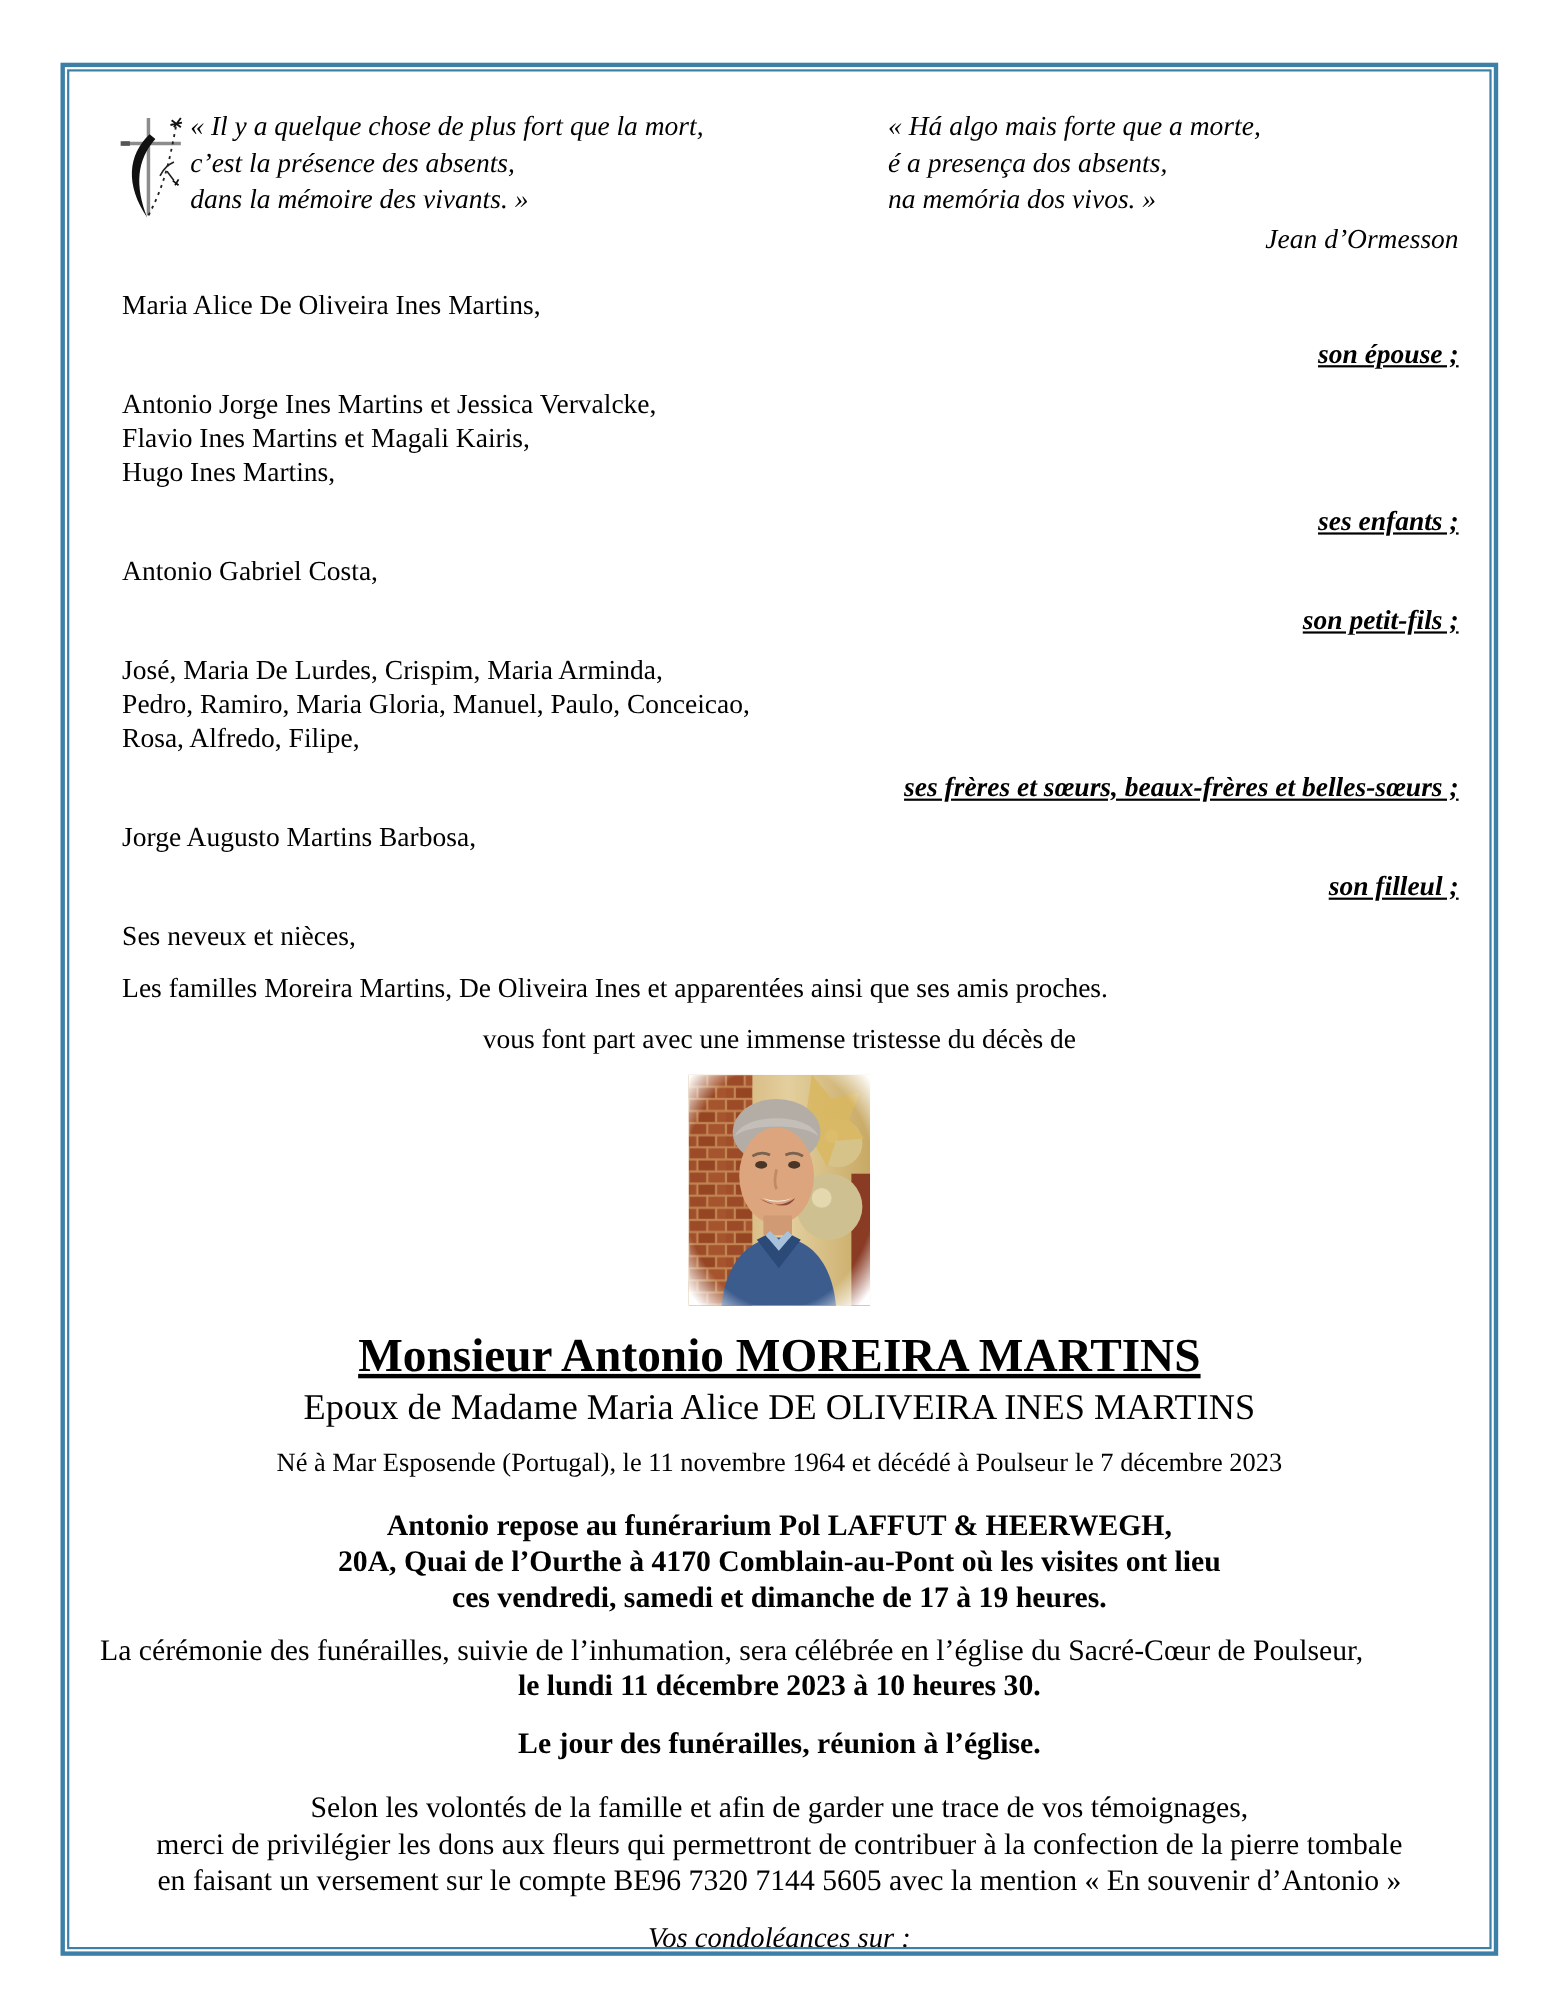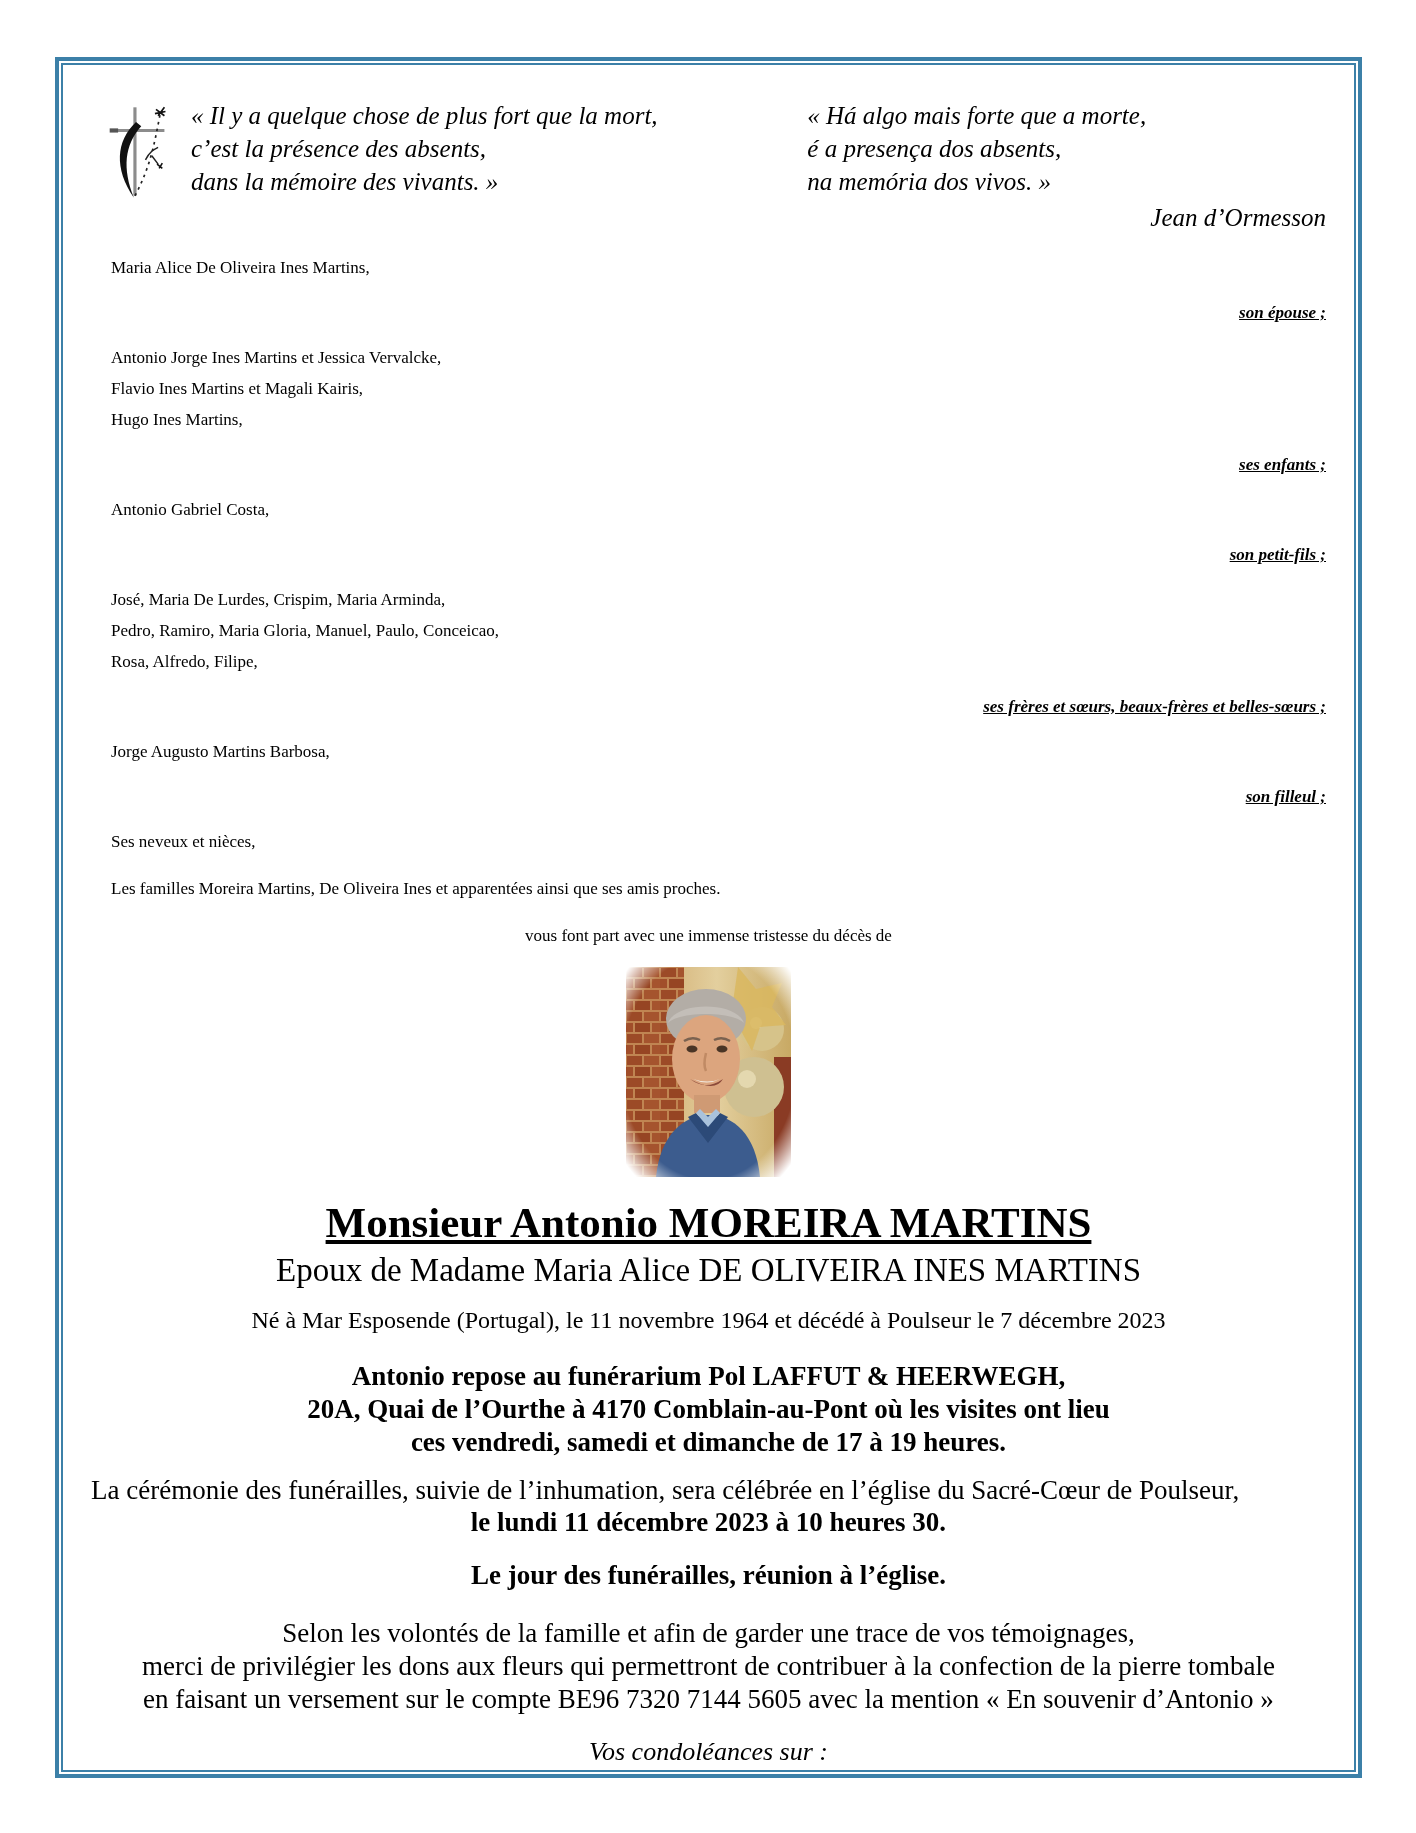--- a/index.html
+++ b/index.html
@@ -13,27 +13,27 @@
     width:1416px;height:1833px;background:#ffffff;position:relative;
     font-family:"Liberation Serif","DejaVu Serif",serif;color:#000;
   }
   .frame{position:absolute;left:55px;top:57px;right:54px;bottom:55px;border:4px solid var(--border);}
   .frame-inner{position:absolute;inset:2px;border:2px solid var(--border);box-sizing:border-box;padding:34px 28px 0 28px;overflow:hidden;}
 
   
   .quotes-row{display:flex;align-items:flex-start;}
   .quote-left{display:flex;align-items:flex-start;width:58%;}
   .cross-icon{width:66px;height:100px;flex:0 0 66px;margin-left:12px;margin-top:2px;}
-  .quote-fr{margin-left:22px;}
+  .quote-fr{margin-left:4px;}
   .quote{font-style:italic;font-size:25px;line-height:33px;}
   .quote-right{flex:1;}
   .quote-author{font-style:italic;font-size:25px;text-align:right;margin-top:6px;}
 
   
-  .family{margin-top:20px;font-size:17px;line-height:31px;}
+  .family{margin-top:30px;font-size:25px;line-height:31px;}
   .fline{padding-left:20px;}
   .relation{font-weight:bold;font-style:italic;text-align:right;margin:14px 0 14px 0;text-decoration:underline;}
   .families-line{padding-left:20px;margin-top:16px;}
   .announce-line{text-align:center;margin-top:16px;}
 
   
   .photo-wrap{width:165px;height:210px;margin:16px auto 0 auto;position:relative;}
   .photo-wrap svg{display:block;}
 
   

